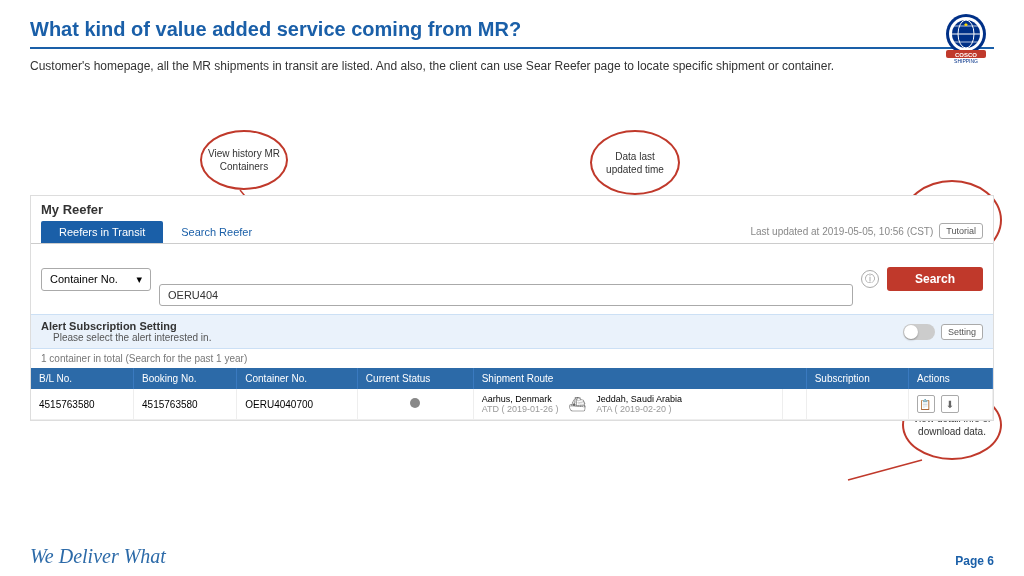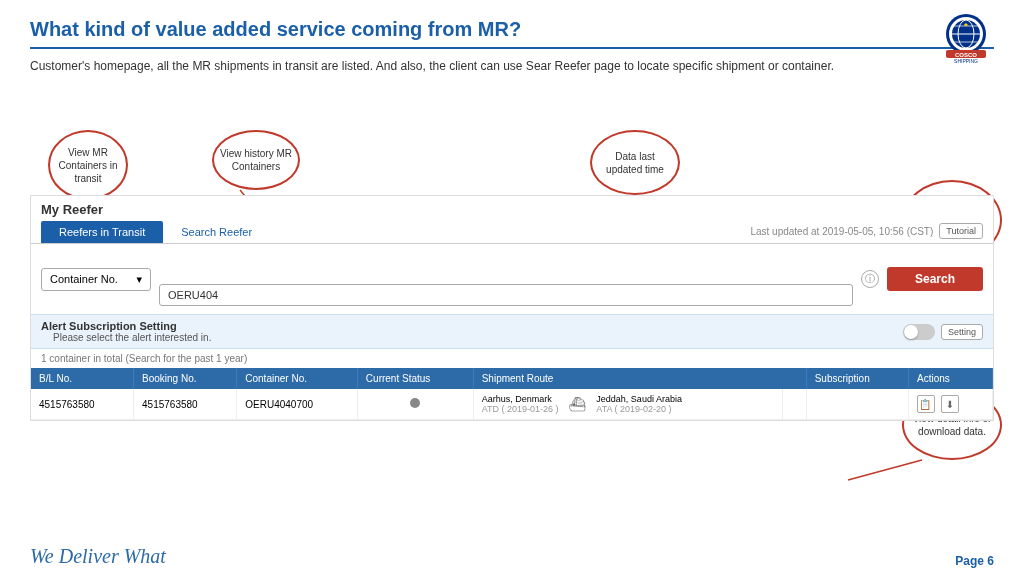--- a/index.html
+++ b/index.html
@@ -50,21 +50,21 @@
       font-size: 10px;
       color: #333;
       text-align: center;
       display: flex;
       align-items: center;
       justify-content: center;
       line-height: 1.3;
       padding: 4px;
     }
     .bubble.b1 { width: 80px; height: 70px; top: 130px; left: 48px; }
-    .bubble.b2 { width: 88px; height: 60px; top: 130px; left: 212px; }
+    .bubble.b2 { width: 88px; height: 60px; top: 130px; left: 200px; }
     .bubble.b3 { width: 90px; height: 65px; top: 130px; left: 590px; }
     .bubble.b4 { width: 100px; height: 80px; top: 180px; right: 22px; }
     .bubble.b5 { width: 100px; height: 70px; top: 390px; right: 22px; }
 
     
     .arrows-svg {
       position: absolute;
       top: 0; left: 0;
       width: 1024px;
       height: 576px;
@@ -309,21 +309,20 @@
       <rect x="14" y="38" width="40" height="8" rx="2" fill="#c0392b"></rect>
       <text x="34" y="45" text-anchor="middle" fill="#fff" font-size="6" font-weight="bold" font-family="Arial">COSCO</text>
       <text x="34" y="51" text-anchor="middle" fill="#003087" font-size="5" font-family="Arial">SHIPPING</text>
     </svg>
   </div>
 
   <div class="header-title">What kind of value added service coming from MR?</div>
 
   <div class="header-desc">Customer's homepage, all the MR shipments in transit are listed. And also, the client can use Sear Reefer page to locate specific shipment or container.</div>
 
-  <div class="bubble b1">View MR Containers in transit</div>
   <div class="bubble b2">View history MR Containers</div>
   <div class="bubble b3">Data last updated time</div>
   <div class="bubble b4">Set alert subscription for all containers</div>
   <div class="bubble b5">View  detail info or download data.</div>
 
   <svg class="arrows-svg">
 
     <line x1="88" y1="200" x2="128" y2="224" stroke="#c0392b" stroke-width="1.5" marker-end="url(#arr)"></line>
 
     <line x1="240" y1="190" x2="268" y2="224" stroke="#c0392b" stroke-width="1.5"></line>

